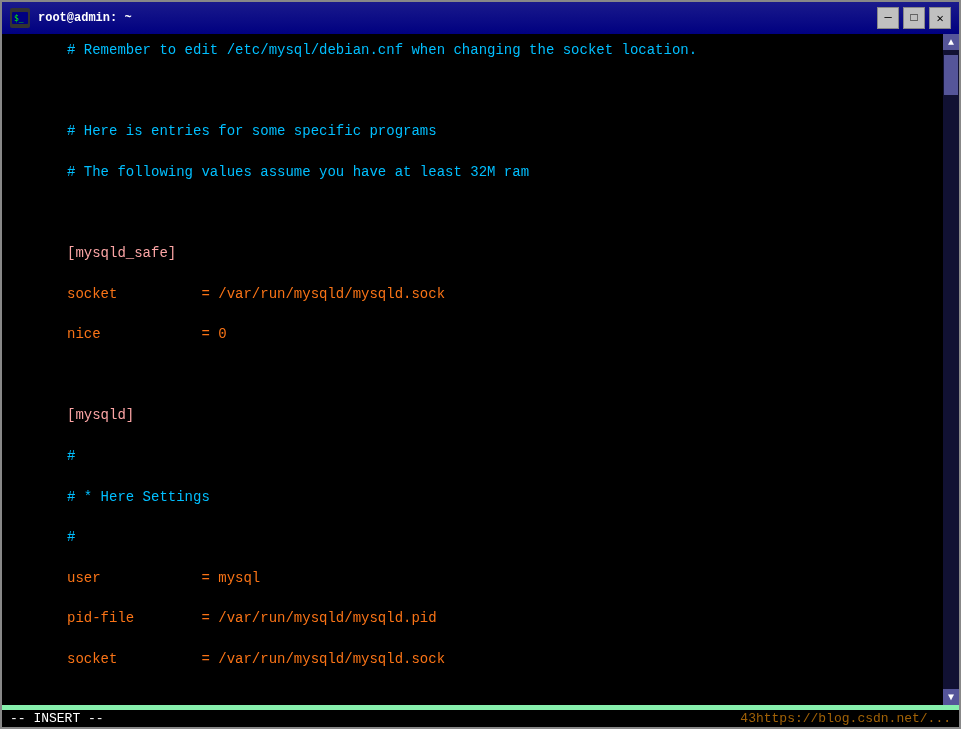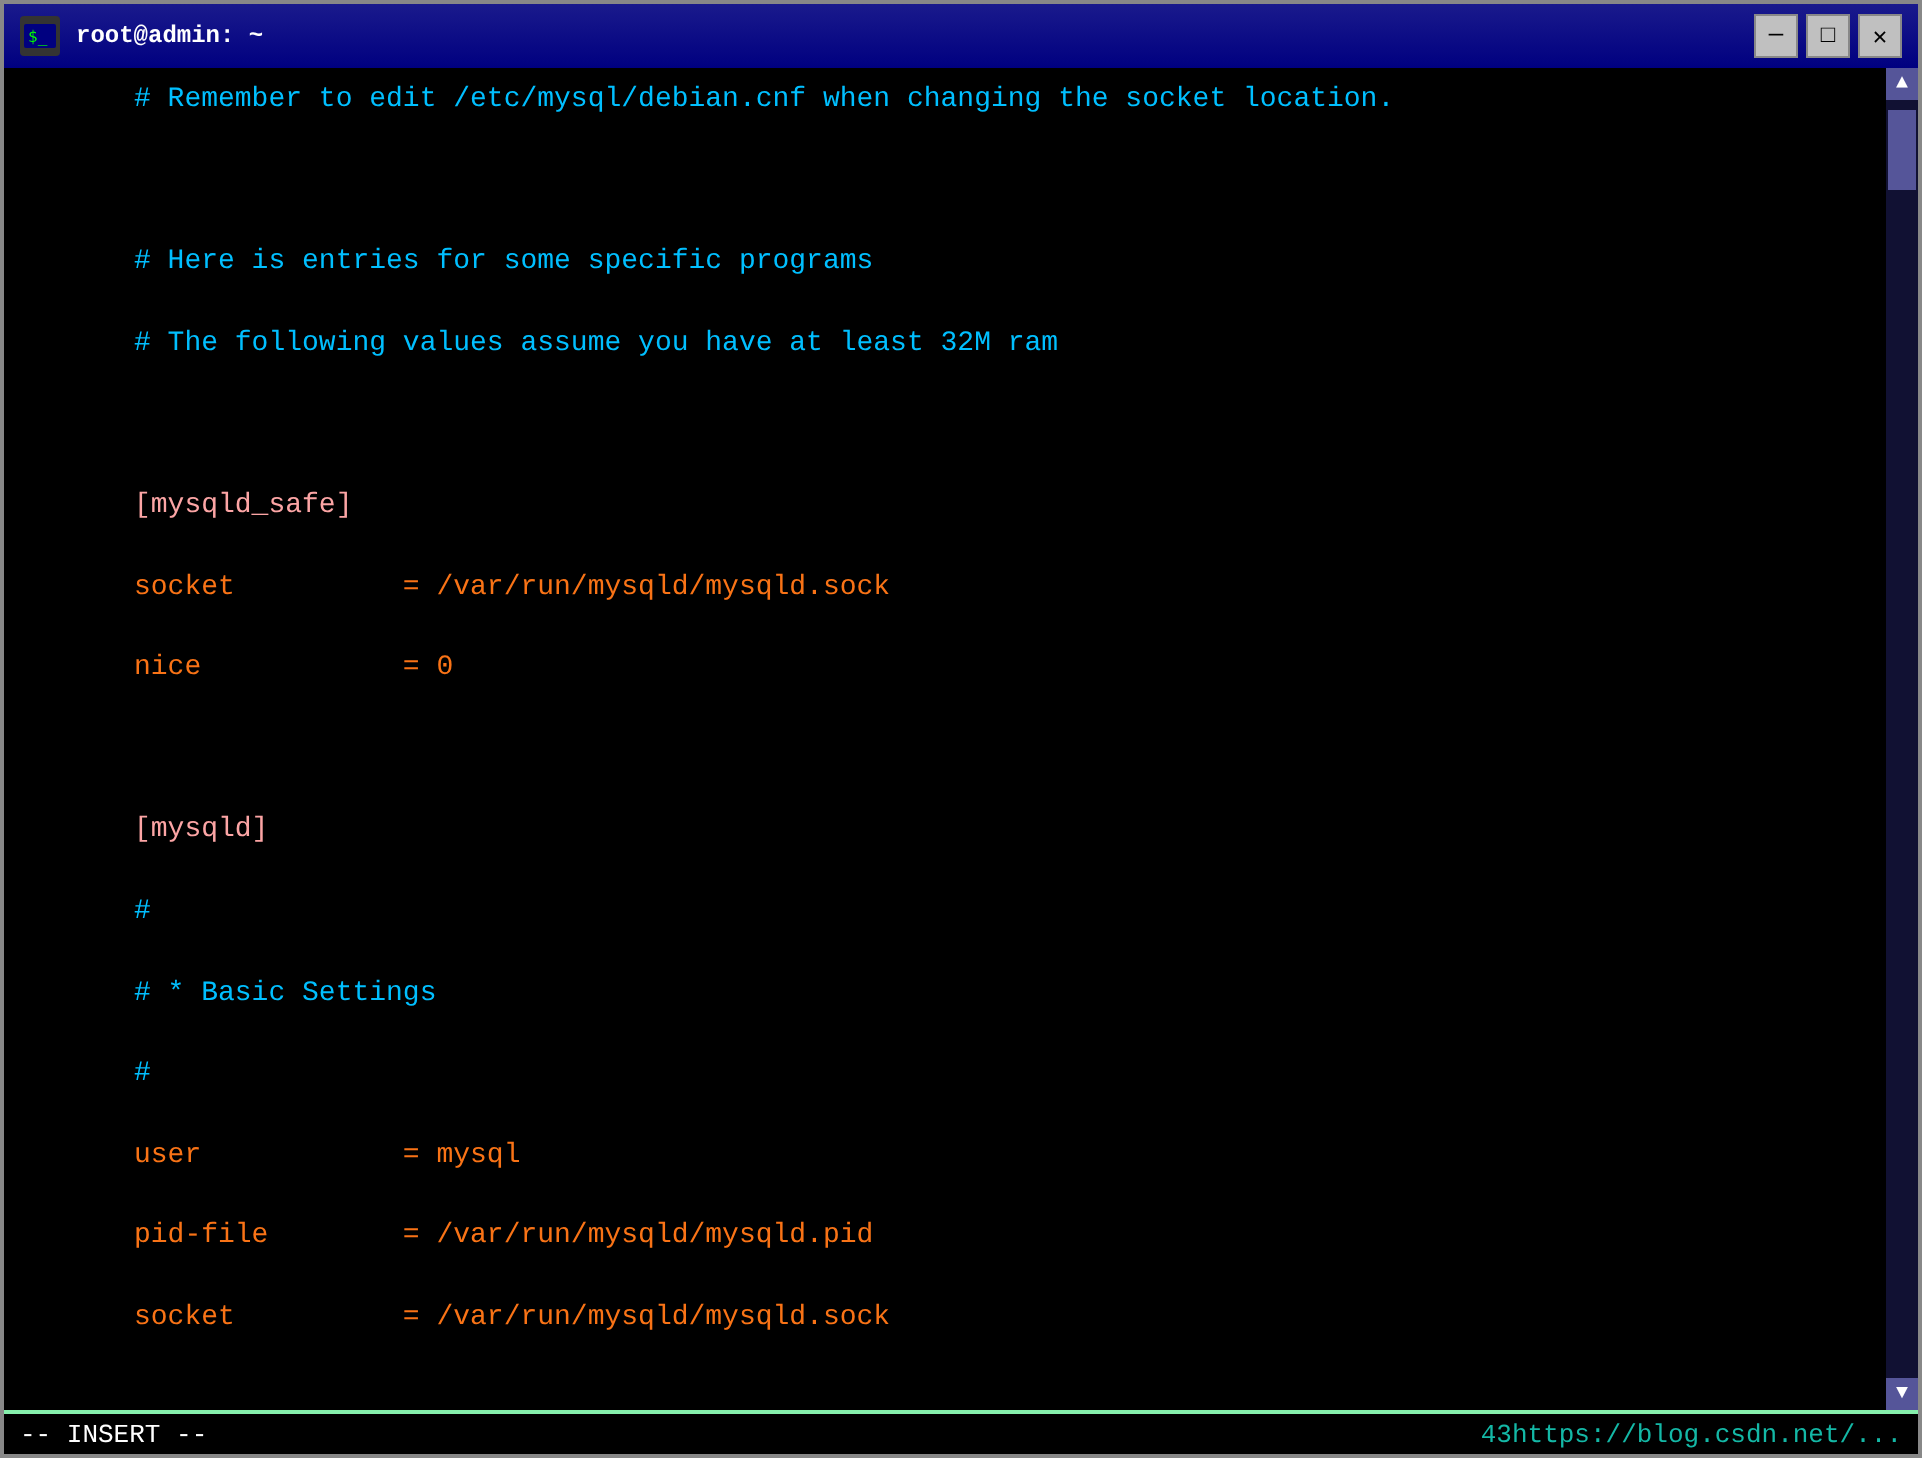--- a/index.html
+++ b/index.html
@@ -128,32 +128,32 @@
       left: 1px;
     }
 
     .status-bar {
       background: #000000;
       height: 22px;
       display: flex;
       align-items: center;
       justify-content: space-between;
       padding: 0 8px;
-      border-top: 2px solid #86efac;
+      border-top: 5px solid #86efac;
       flex-shrink: 0;
     }
 
     .status-text {
       color: #ffffff;
       font-size: 13px;
       font-family: 'Courier New', monospace;
     }
 
     .status-right {
-      color: #14b8a6;
+      color: #a16207;
       font-size: 13px;
       font-family: 'Courier New', monospace;
     }
 
     pre {
       font-family: 'Courier New', Courier, monospace;
       font-size: 14px;
       line-height: 1.45;
     }
 
@@ -189,21 +189,21 @@
 <span class="line"> </span>
 <span class="line comment"># Here is entries for some specific programs</span>
 <span class="line comment"># The following values assume you have at least 32M ram</span>
 <span class="line"> </span>
 <span class="line section">[mysqld_safe]</span>
 <span class="line white">socket          = /var/run/mysqld/mysqld.sock</span>
 <span class="line white">nice            = 0</span>
 <span class="line"> </span>
 <span class="line section">[mysqld]</span>
 <span class="line comment">#</span>
-<span class="line comment"># * Basic Settings</span>
+<span class="line comment"># * Here Settings</span>
 <span class="line comment">#</span>
 <span class="line white">user            = mysql</span>
 <span class="line white">pid-file        = /var/run/mysqld/mysqld.pid</span>
 <span class="line white">socket          = /var/run/mysqld/mysqld.sock</span>
 
 
 
 
 
 

